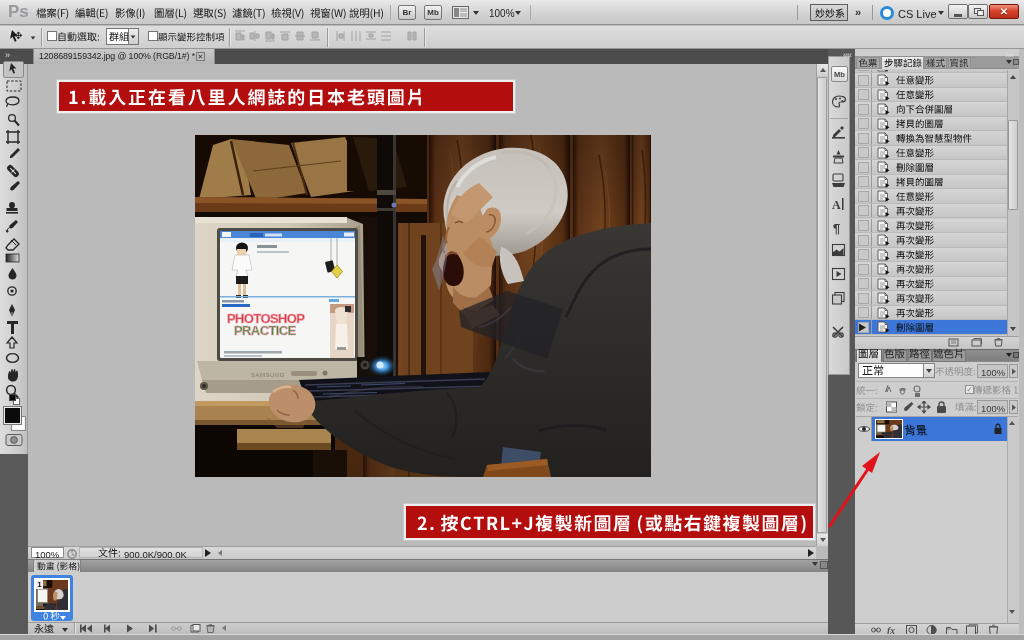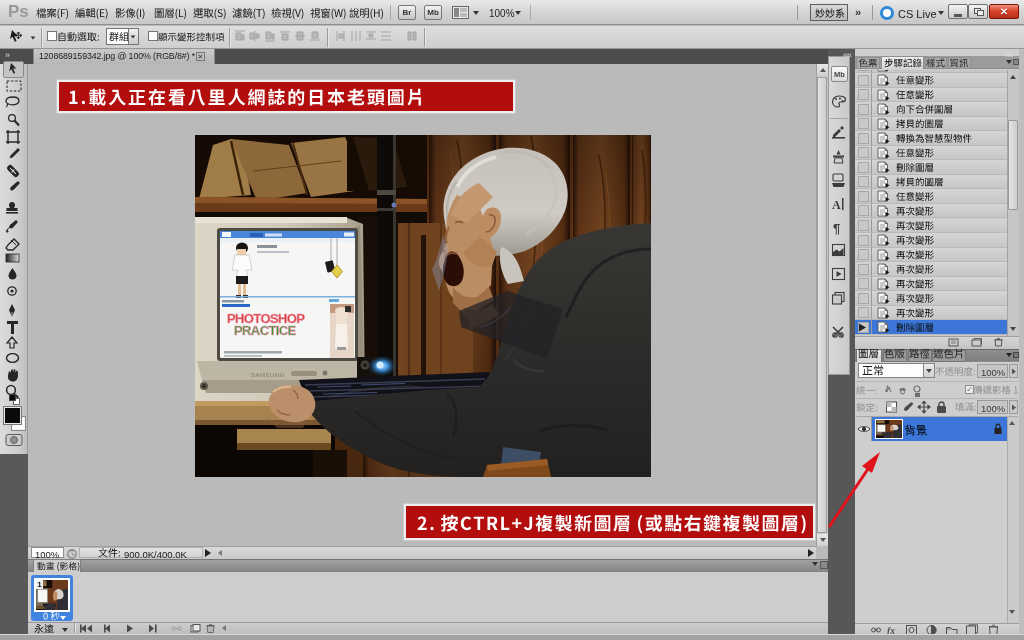--- a/index.html
+++ b/index.html
@@ -97,21 +97,21 @@
         <path d="M2 2h3v8h-3zM7 2h3v8h-3z"></path>
       </g>
  </g>
 </svg>
 <div class="a sep" style="left:327px;top:28px;height:19px"></div>
 <div class="a sep" style="left:424px;top:28px;height:19px"></div>
 
 <div class="a" style="left:0;top:49px;width:1024px;height:15px;background:#4c4c4c"></div>
 <div class="a" style="left:5px;top:50px;font-size:9px;color:#ddd;letter-spacing:-1px">»</div>
 <div class="a" style="left:33px;top:49px;width:182px;height:15px;background:linear-gradient(#c9c9c9,#b6b6b6);border-left:1px solid #8a8a8a;border-right:1px solid #8a8a8a"></div>
-<div class="a" style="left:39px;top:51px;font-size:8.8px;color:#1d1d1d;letter-spacing:-0.1px">1208689159342.jpg @ 100% (RGB/8#) *</div>
+<div class="a" style="left:39px;top:51px;font-size:8.8px;color:#1d1d1d;letter-spacing:-0.1px">1208689159342.jpg @ 100% (RGB/1#) *</div>
 <div class="a" style="left:196px;top:52px;width:9px;height:9px;border:1px solid #777;background:#c0c0c0;font-size:7px;line-height:7px;text-align:center;color:#333">✕</div>
 <div class="a" style="left:843px;top:50px;font-size:9px;color:#ddd;letter-spacing:-1px;z-index:40">««</div>
 <div class="a" style="left:1005px;top:50px;font-size:9px;color:#ddd;letter-spacing:-1px;z-index:40">»»</div>
 
 <div class="a" style="left:0;top:64px;width:28px;height:576px;background:#595959"></div>
 <div class="a" style="left:0;top:64px;width:28px;height:390px;background:linear-gradient(90deg,#dcdcdc,#cfcfcf 60%,#bfbfbf);border-right:1px solid #9a9a9a"></div>
 <div class="a" style="left:3px;top:61px;width:21px;height:17px;border:1px solid #8a8a8a;border-radius:2px;background:#c4c4c4"></div>
 <svg class="a" style="left:0;top:60px" width="28" height="400">
  <g fill="#262626" stroke="none">
 
@@ -424,21 +424,21 @@
 <div class="a" style="left:817px;top:77px;width:10px;height:456px;background:linear-gradient(90deg,#e2e2e2,#cdcdcd);border:1px solid #9e9e9e;border-radius:1px"></div>
 
 <div class="a" style="left:28px;top:546px;width:788px;height:13px;background:linear-gradient(#d9d9d9,#c9c9c9);border-top:1px solid #9e9e9e"></div>
 <div class="a" style="left:31px;top:547px;width:33px;height:11px;background:#fdfdfd;border:1px solid #8d8d8d"></div>
 <div class="a" style="left:35px;top:548.5px;font-size:9.5px;color:#222">100%</div>
 <svg class="a" style="left:66px;top:547.5px" width="12" height="12">
     <circle cx="6" cy="6" r="4.2" fill="none" stroke="#8a8a8a" stroke-width="1.4"></circle>
     <path d="M6 1.8v3M6 6l2.4 1.6" stroke="#8a8a8a" stroke-width="1.2"></path>
   </svg>
 <div class="a" style="left:79px;top:547px;width:124px;height:11px;background:linear-gradient(#e2e2e2,#d2d2d2);border:1px solid #b2b2b2"></div>
-<div class="a" style="left:124px;top:548.5px;font-size:9.5px;color:#1a1a1a">900.0K/400.0K</div>
+<div class="a" style="left:124px;top:548.5px;font-size:9.5px;color:#1a1a1a">900.0K/900.0K</div>
 <svg class="a" style="left:203px;top:548px" width="10" height="10">
     <path d="M2 1l6 4-6 4z" fill="#222"></path>
   </svg>
 <svg class="a" style="left:216px;top:549px" width="8" height="8">
     <path d="M6 1L2 4l4 3z" fill="#777"></path>
   </svg>
 <svg class="a" style="left:806px;top:548px" width="10" height="10">
     <path d="M2 1l6 4-6 4z" fill="#222"></path>
   </svg>
 <svg class="a" style="left:806px;top:625px" width="10" height="10">

